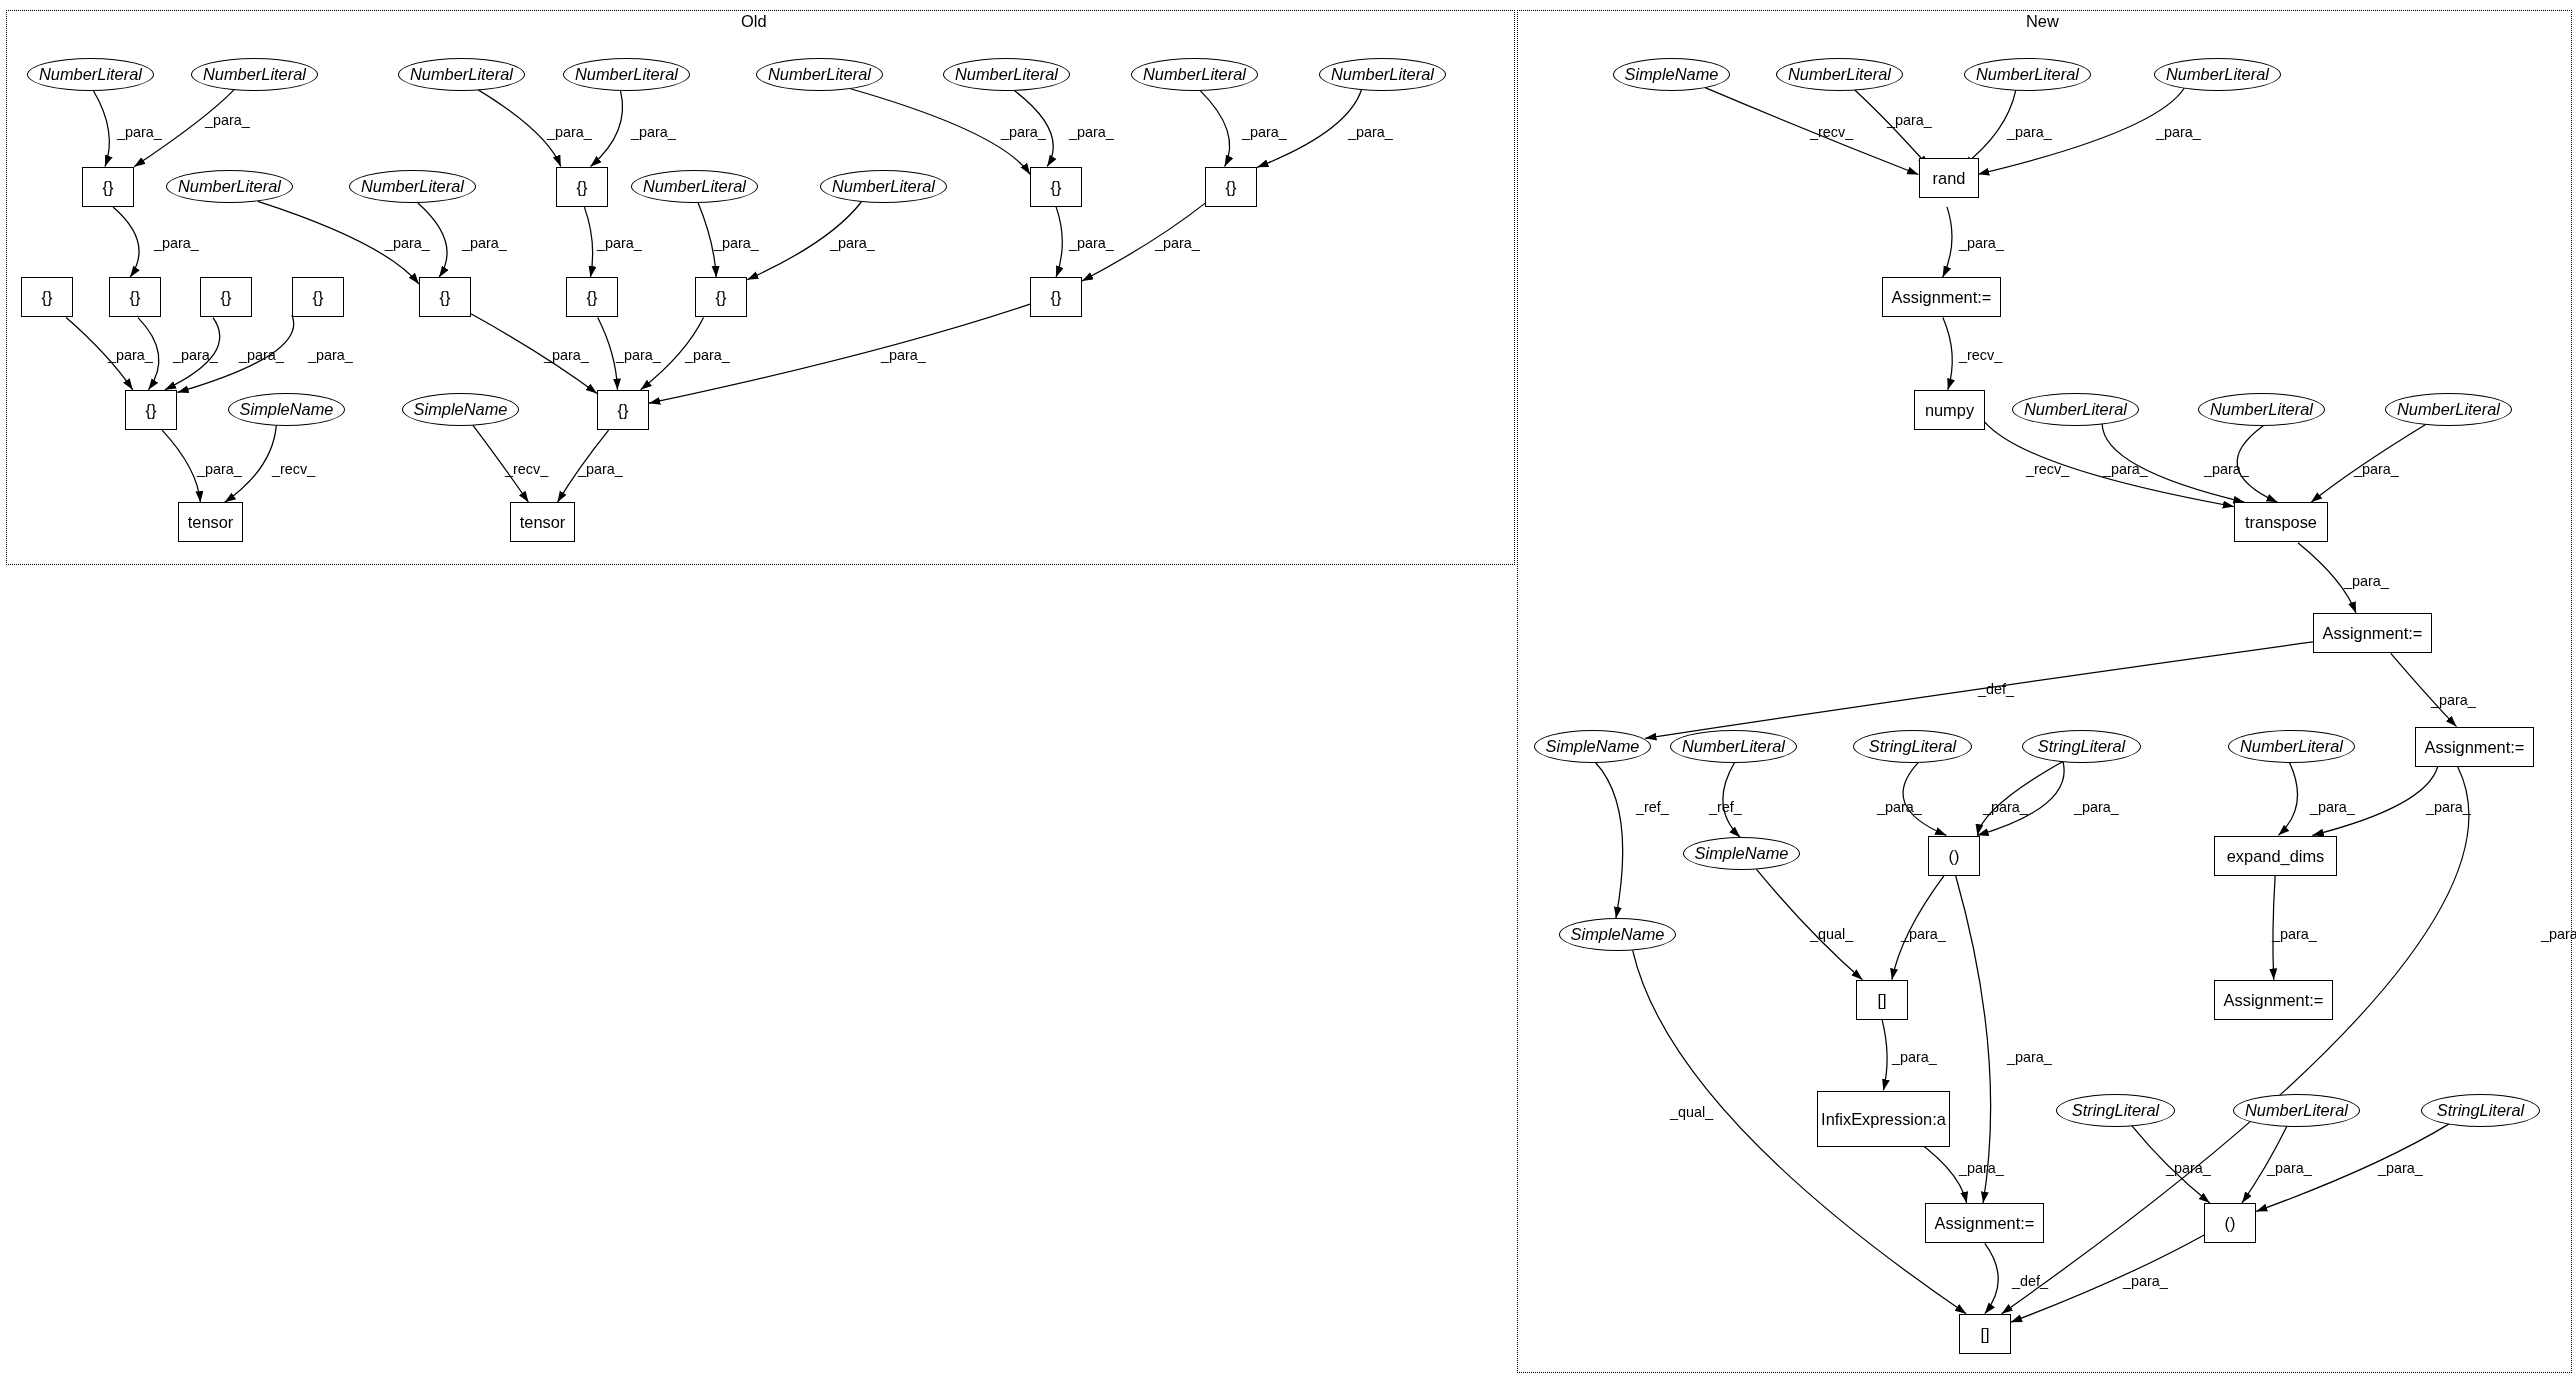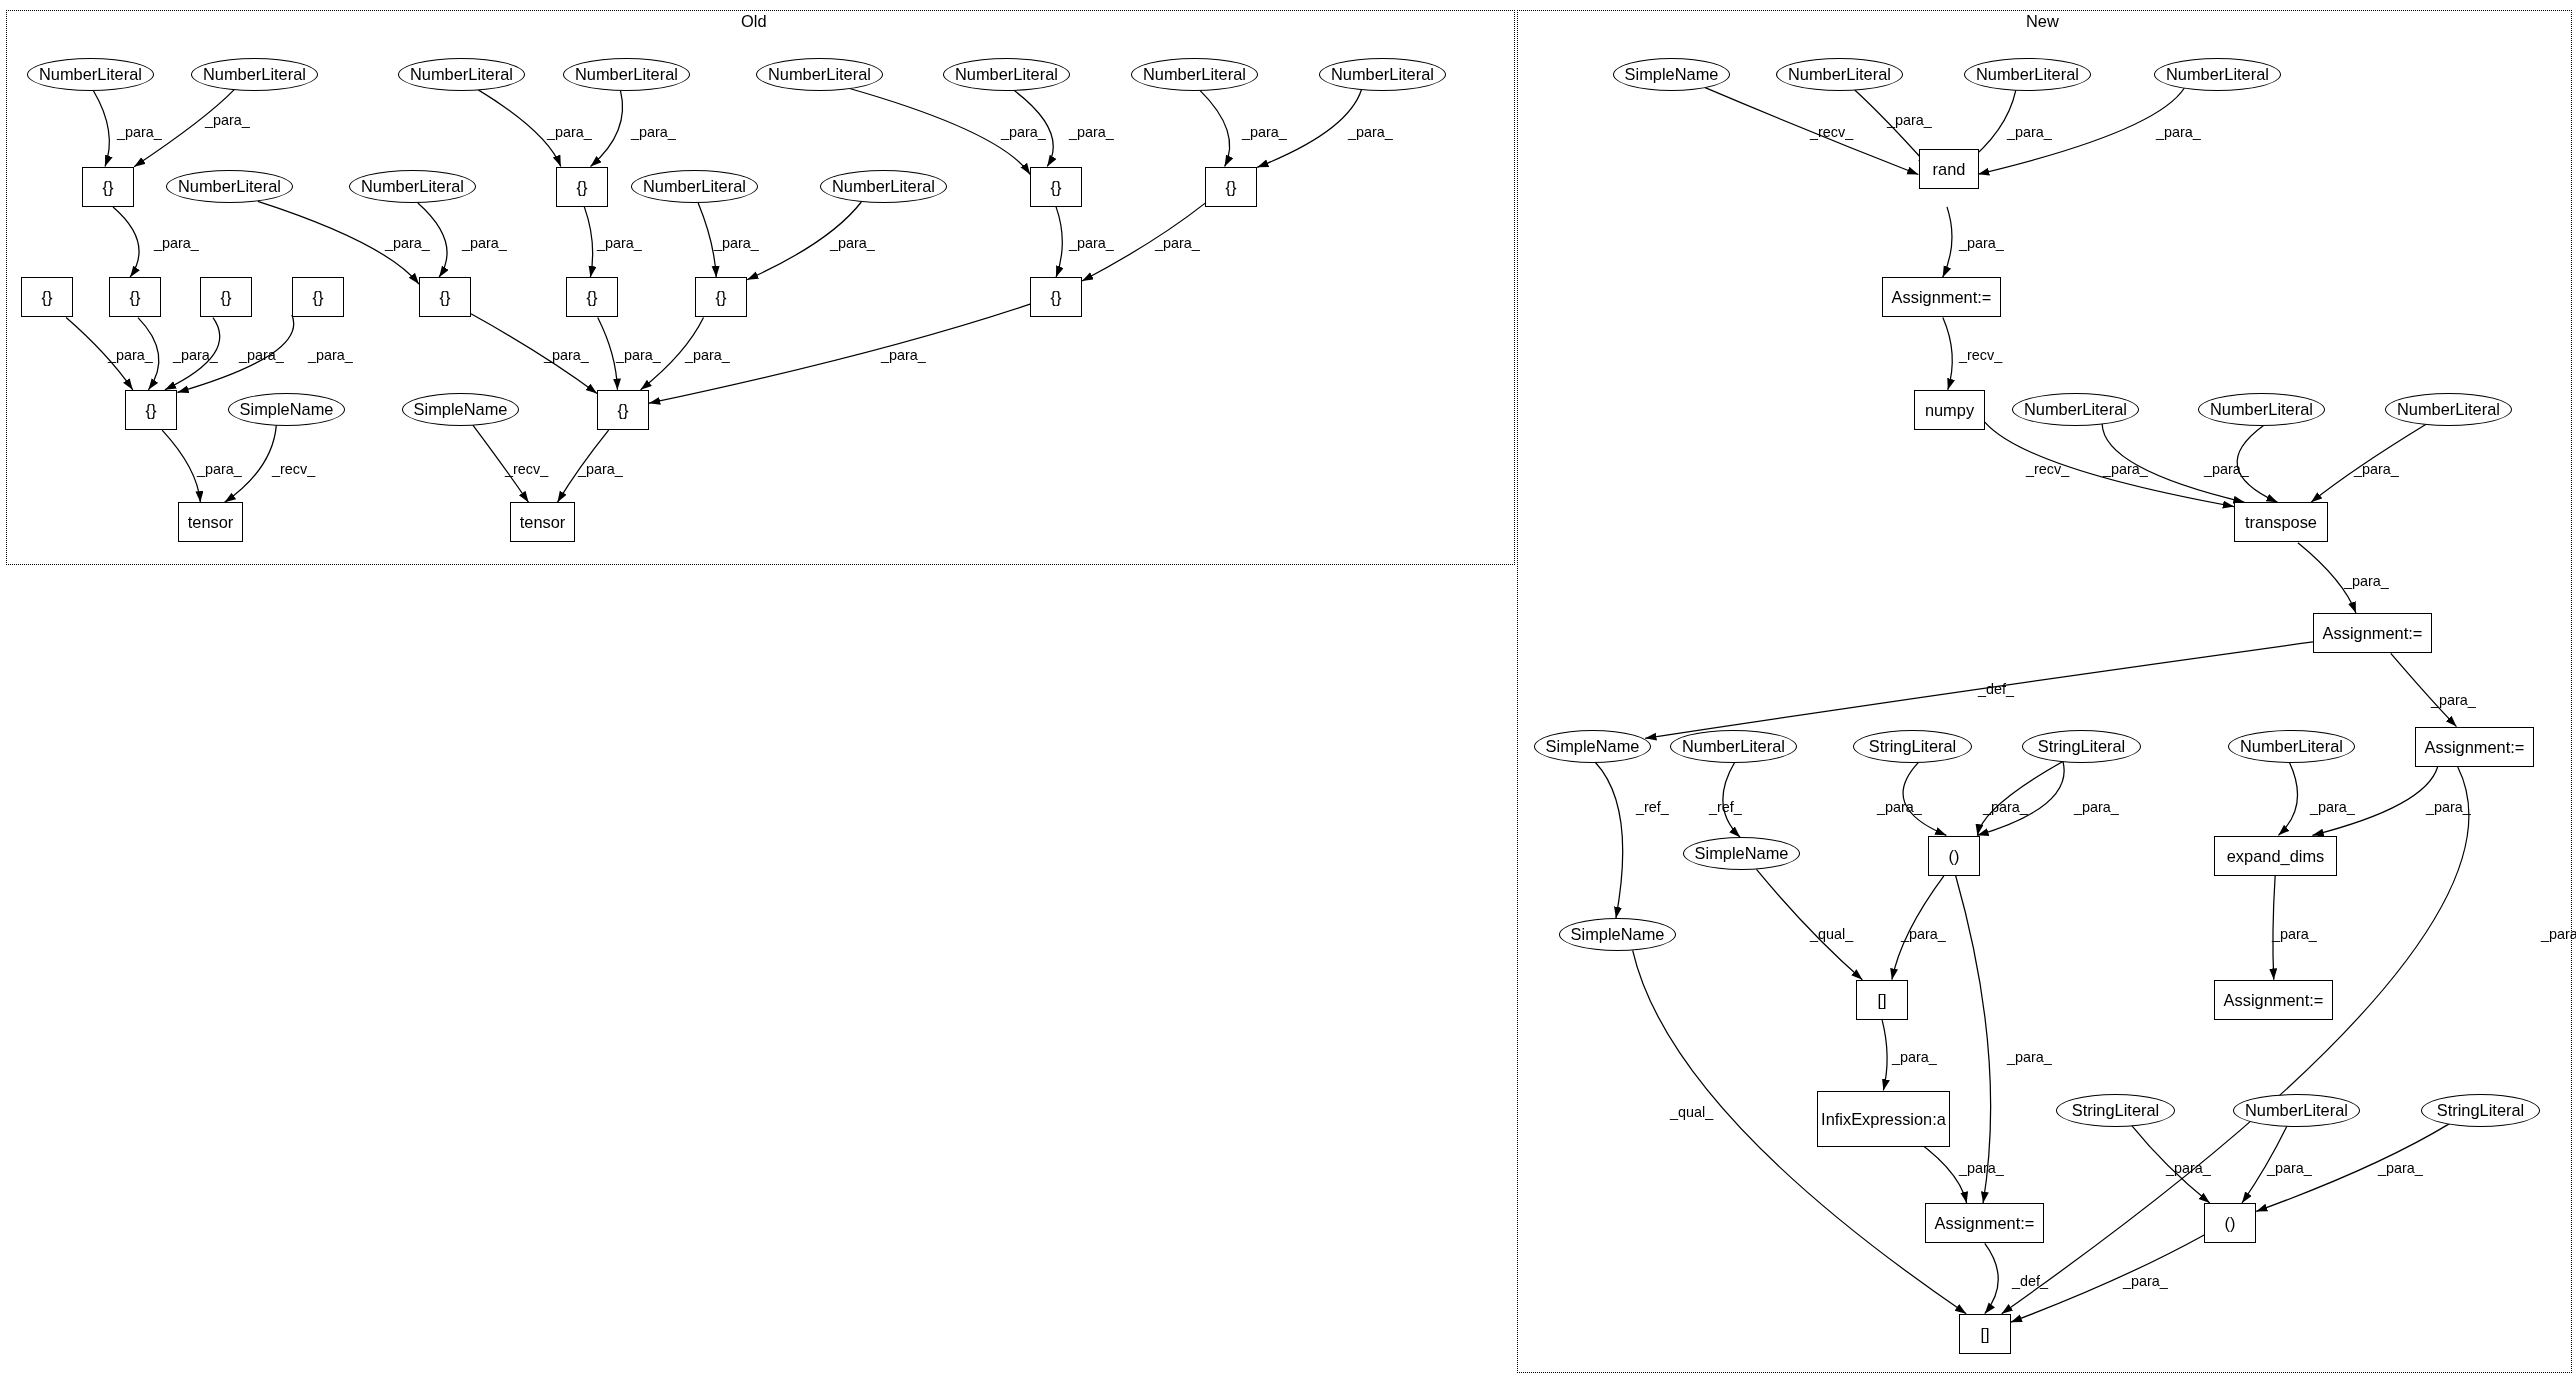--- a/index.html
+++ b/index.html
@@ -4,21 +4,21 @@
 <style>
   html,body{margin:0;padding:0;background:#ffffff;}
   body{font-family:"Liberation Sans", sans-serif;}
   #canvas{position:relative;width:2576px;height:1382px;overflow:hidden;background:#fff;}
   svg#wires{position:absolute;left:0;top:0;width:2576px;height:1382px;}
   .cluster{position:absolute;border:1px dotted #000;}
   .cluster-title{position:absolute;font-size:16.4px;color:#000;white-space:nowrap;}
   .node{position:absolute;display:flex;align-items:center;justify-content:center;
         font-size:16.4px;color:#000;background:#fff;box-sizing:border-box;text-align:center;}
   .node.box{border:1px solid #000;}
-  .node.ell{border:1px solid #000;border-radius:50%;}
+  .node.ell{border:1px solid #000;border-radius:50%;font-style:italic;}
   .edge-label{position:absolute;font-size:14.4px;color:#000;background:transparent;white-space:nowrap;}
 </style>
 </head>
 <body>
 
 <div id="canvas">
   <svg id="wires" viewBox="0 0 2676 1436" width="2576" height="1382">
     <defs>
       <marker id="arrow" markerWidth="10" markerHeight="10" refX="9" refY="3.2" orient="auto">
         <path d="M0,0 L9,3.2 L0,6.4 z" fill="#000"></path>
@@ -122,21 +122,21 @@
       <div class="node box" style="left: 125px; top: 390px; width: 52px; height: 40px;">{}</div>
       <div class="node box" style="left: 597px; top: 390px; width: 52px; height: 40px;">{}</div>
       <div class="node ell" style="left: 228px; top: 393px; width: 117px; height: 33px;">SimpleName</div>
       <div class="node ell" style="left: 402px; top: 393px; width: 117px; height: 33px;">SimpleName</div>
       <div class="node box" style="left: 178px; top: 502px; width: 65px; height: 40px;">tensor</div>
       <div class="node box" style="left: 510px; top: 502px; width: 65px; height: 40px;">tensor</div>
       <div class="node ell" style="left: 1613px; top: 58px; width: 117px; height: 33px;">SimpleName</div>
       <div class="node ell" style="left: 1776px; top: 58px; width: 127px; height: 33px;">NumberLiteral</div>
       <div class="node ell" style="left: 1964px; top: 58px; width: 127px; height: 33px;">NumberLiteral</div>
       <div class="node ell" style="left: 2154px; top: 58px; width: 127px; height: 33px;">NumberLiteral</div>
-      <div class="node box" style="left: 1919px; top: 149px; width: 60px; height: 40px;">rand</div>
+      <div class="node box" style="left: 1919px; top: 158px; width: 60px; height: 40px;">rand</div>
       <div class="node box" style="left: 1882px; top: 277px; width: 119px; height: 40px;">Assignment:=</div>
       <div class="node box" style="left: 1914px; top: 390px; width: 71px; height: 40px;">numpy</div>
       <div class="node ell" style="left: 2012px; top: 393px; width: 127px; height: 33px;">NumberLiteral</div>
       <div class="node ell" style="left: 2198px; top: 393px; width: 127px; height: 33px;">NumberLiteral</div>
       <div class="node ell" style="left: 2385px; top: 393px; width: 127px; height: 33px;">NumberLiteral</div>
       <div class="node box" style="left: 2234px; top: 502px; width: 94px; height: 40px;">transpose</div>
       <div class="node box" style="left: 2313px; top: 613px; width: 119px; height: 40px;">Assignment:=</div>
       <div class="node ell" style="left: 1534px; top: 730px; width: 117px; height: 33px;">SimpleName</div>
       <div class="node ell" style="left: 1670px; top: 730px; width: 127px; height: 33px;">NumberLiteral</div>
       <div class="node ell" style="left: 1853px; top: 730px; width: 119px; height: 33px;">StringLiteral</div>

